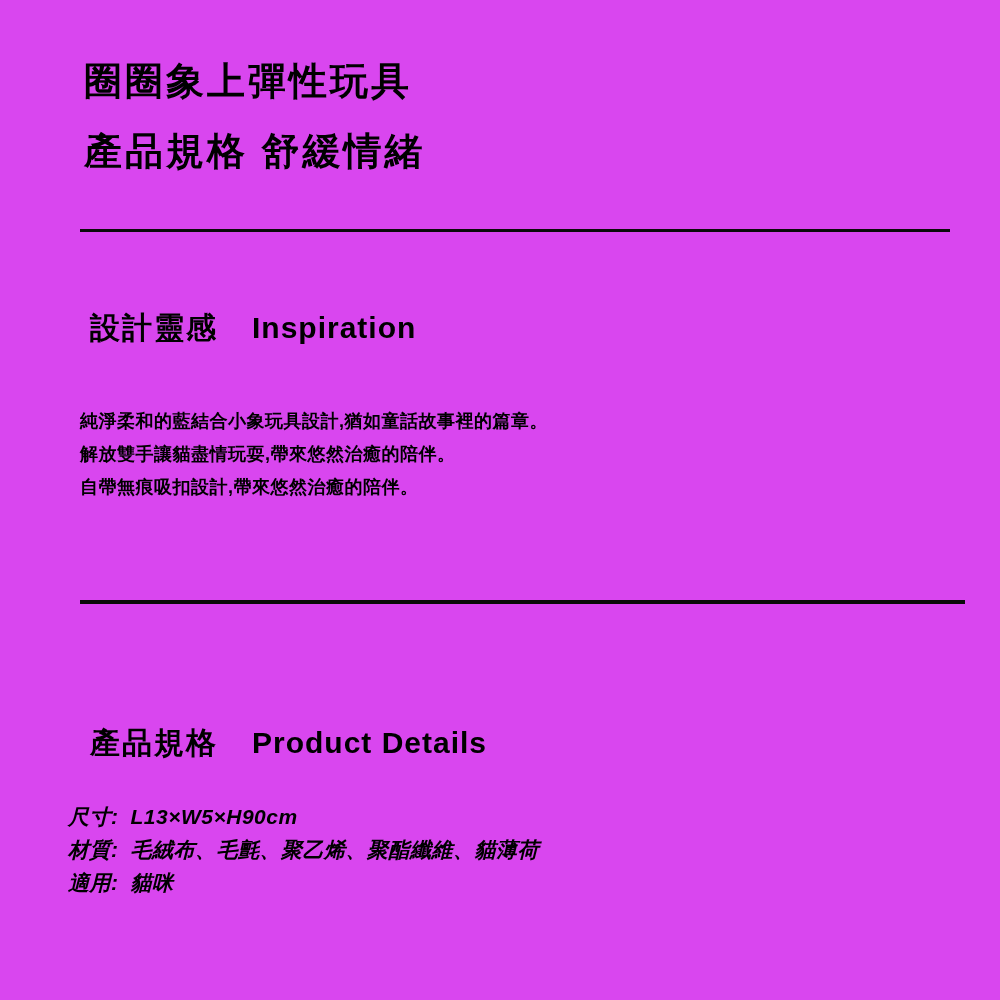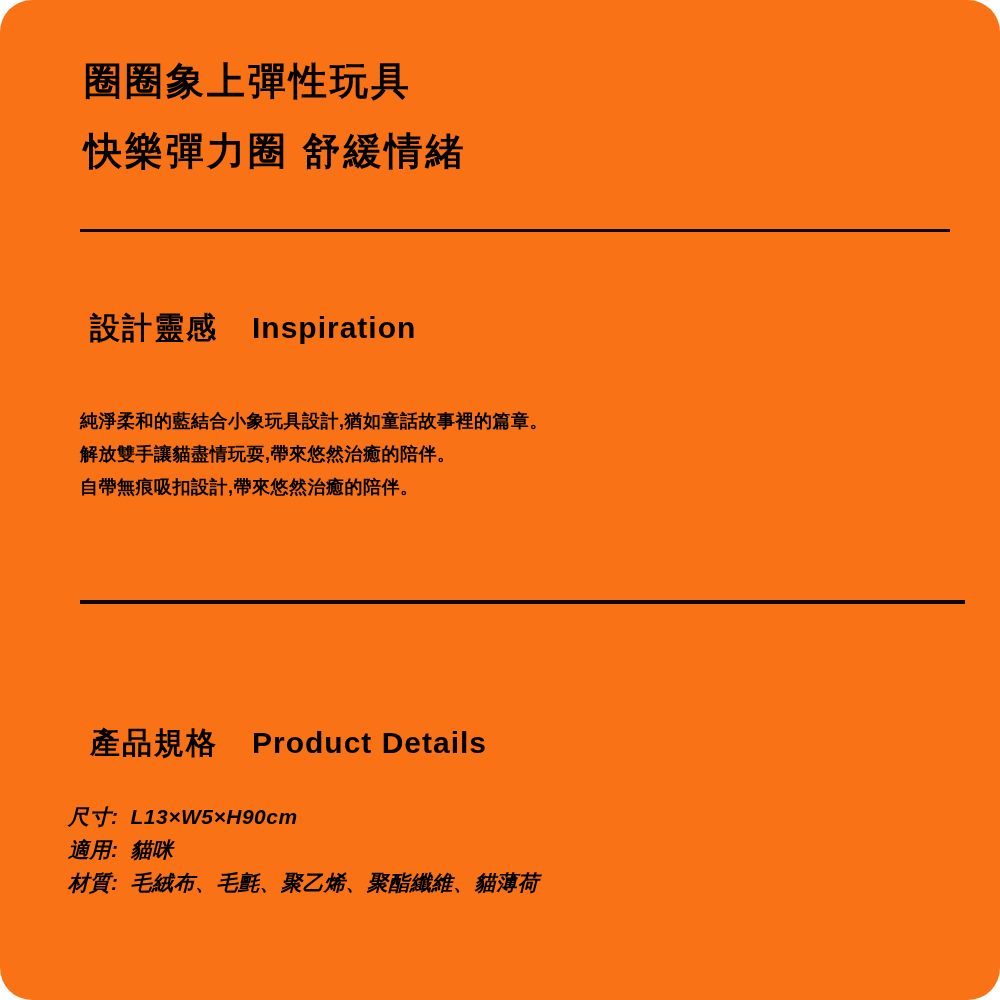--- a/index.html
+++ b/index.html
@@ -5,23 +5,22 @@
   * { margin: 0; padding: 0; box-sizing: border-box; }
   html, body {
     width: 1000px; height: 1000px;
     background: #ffffff;
     font-family: "Liberation Sans", sans-serif;
     color: #000000;
   }
   .page {
     position: relative;
     width: 1000px; height: 1000px;
-    background: #f97316;
+    background: #d946ef;
     overflow: hidden;
-    border-radius: 32px;
   }
   .titles {
     position: absolute;
     left: 84px; top: 46px;
   }
   .title-line {
     font-size: 38px;
     font-weight: 700;
     letter-spacing: 3px;
     line-height: 70px;
@@ -70,21 +69,21 @@
   .spec-row { display: flex; white-space: nowrap; }
   .spec-label { margin-right: 12px; }
 </style>
 </head>
 <body>
 
 <div class="page">
 
   <div class="titles">
     <div class="title-line">圈圈象上彈性玩具</div>
-    <div class="title-line">快樂彈力圈 舒緩情緒</div>
+    <div class="title-line">產品規格 舒緩情緒</div>
   </div>
 
   <div class="divider divider-1"></div>
 
   <div class="section-heading heading-inspiration">
     <span>設計靈感</span><span class="heading-en">Inspiration</span>
   </div>
 
   <div class="body-text">
     <div>純淨柔和的藍結合小象玩具設計,猶如童話故事裡的篇章。</div>
@@ -97,22 +96,22 @@
   <div class="section-heading heading-product">
     <span>產品規格</span><span class="heading-en">Product Details</span>
   </div>
 
   <div class="specs">
     <div class="spec-row">
       <span class="spec-label">尺寸:</span>
       <span class="spec-value">L13×W5×H90cm</span>
     </div>
     <div class="spec-row">
+      <span class="spec-label">材質:</span>
+      <span class="spec-value">毛絨布、毛氈、聚乙烯、聚酯纖維、貓薄荷</span>
+    </div>
+    <div class="spec-row">
       <span class="spec-label">適用:</span>
       <span class="spec-value">貓咪</span>
-    </div>
-    <div class="spec-row">
-      <span class="spec-label">材質:</span>
-      <span class="spec-value">毛絨布、毛氈、聚乙烯、聚酯纖維、貓薄荷</span>
     </div>
   </div>
 
 </div>
 
 </body></html>

